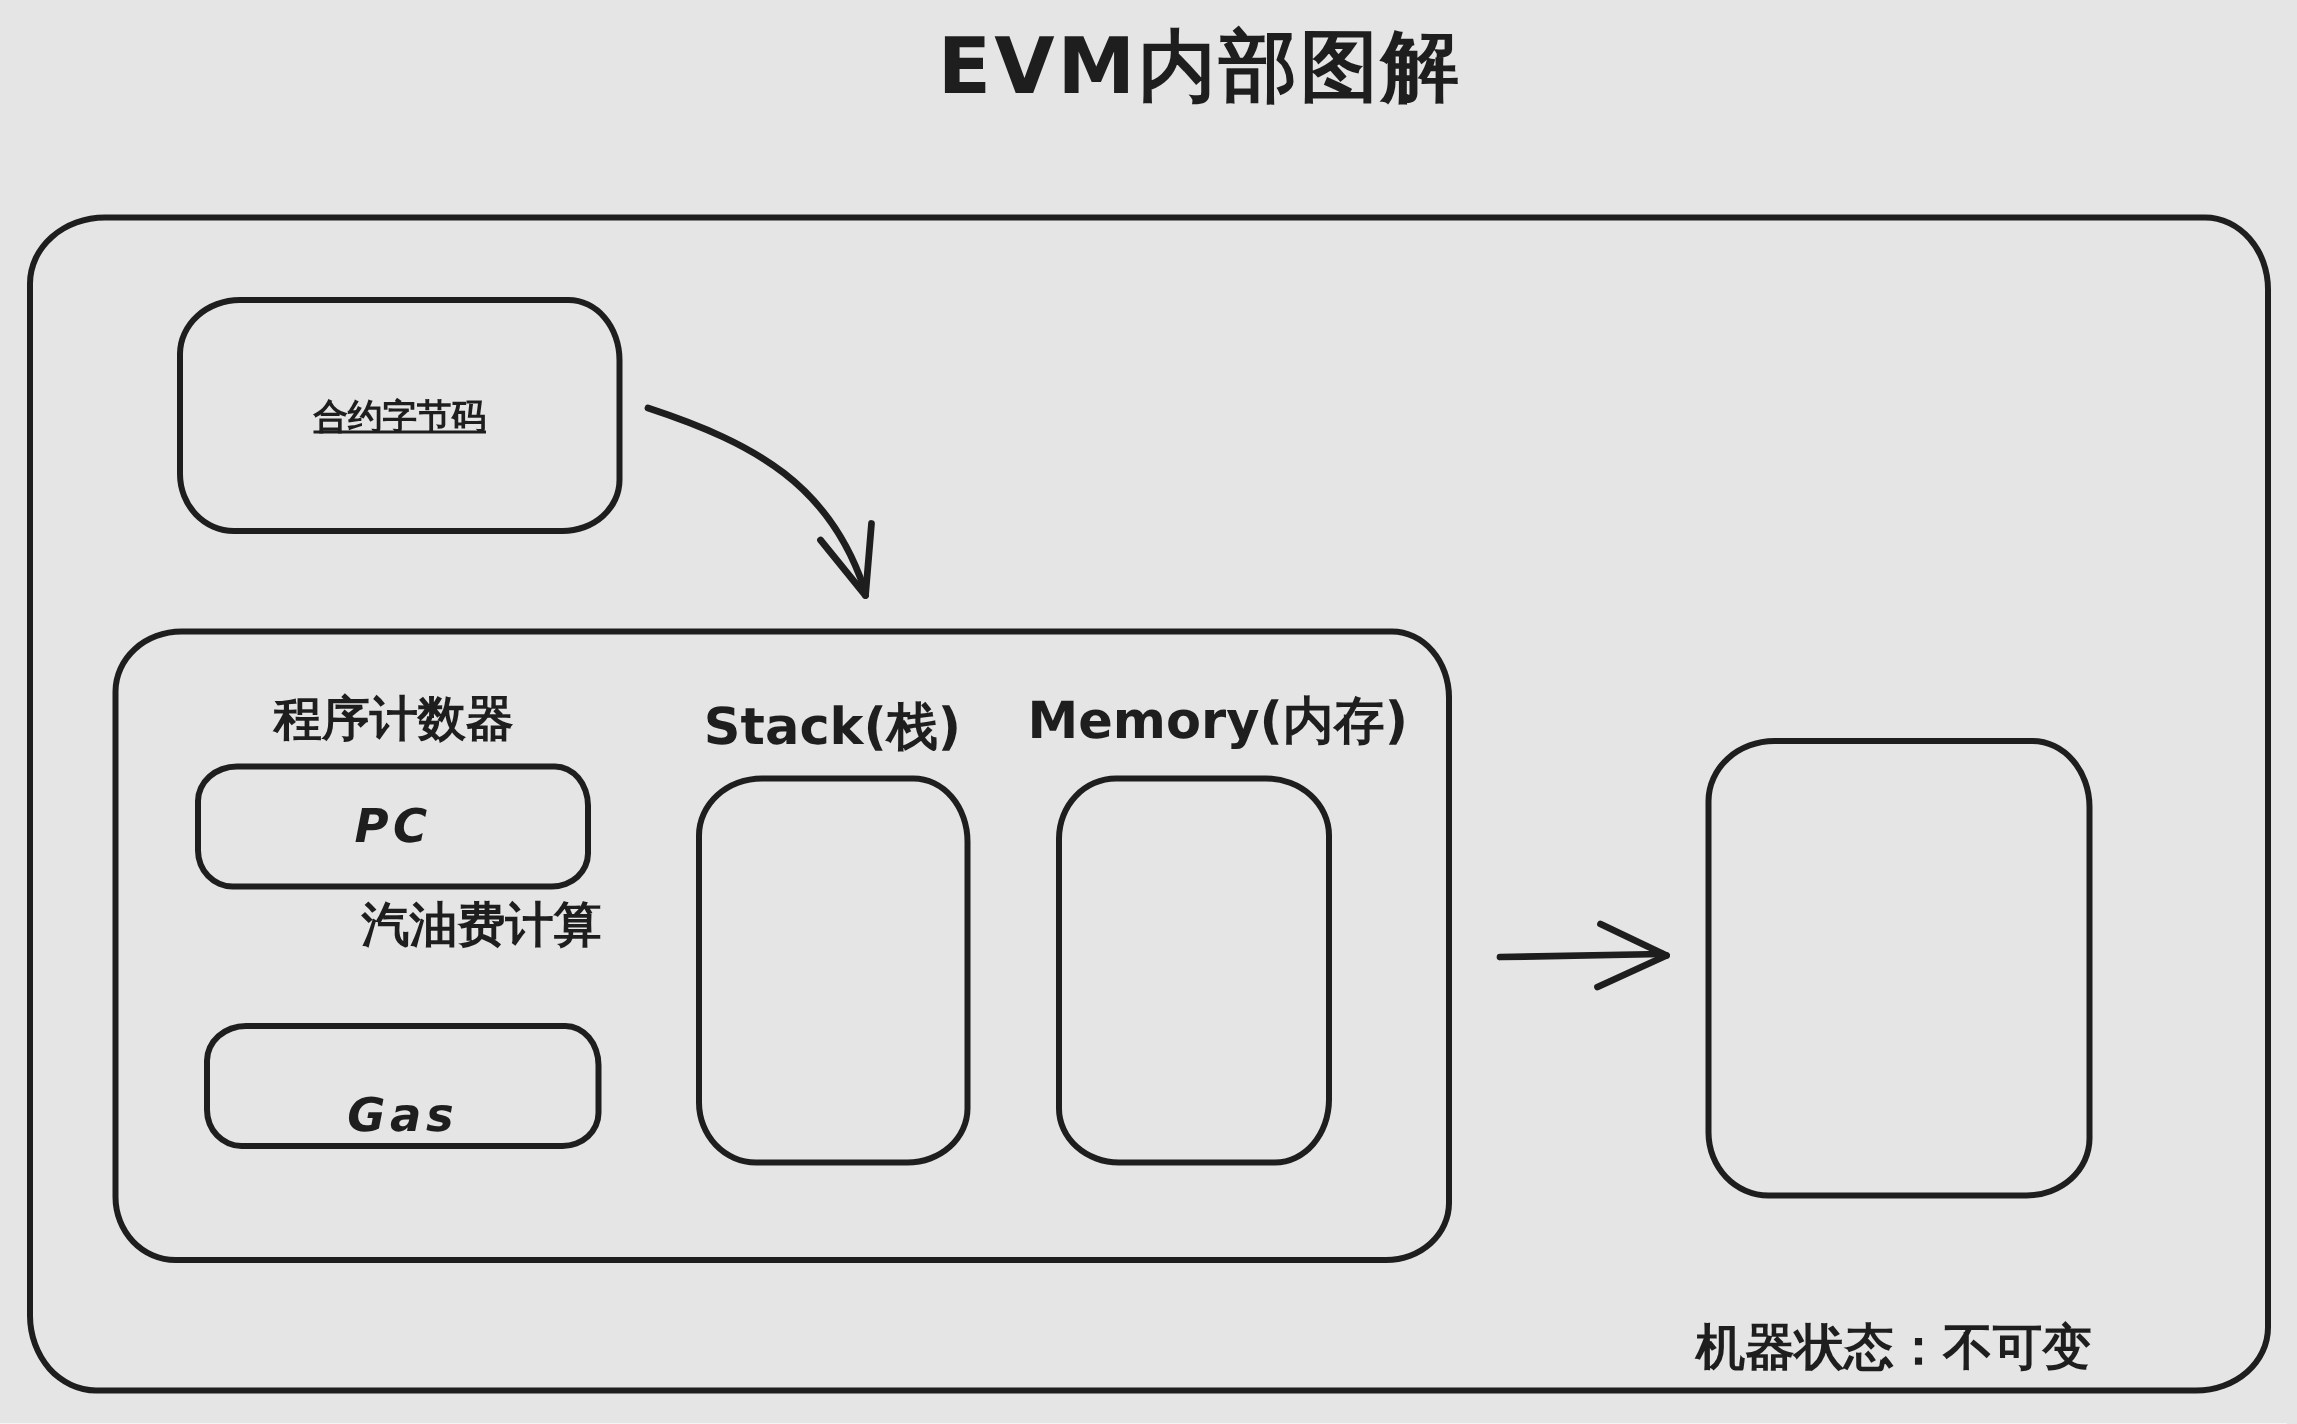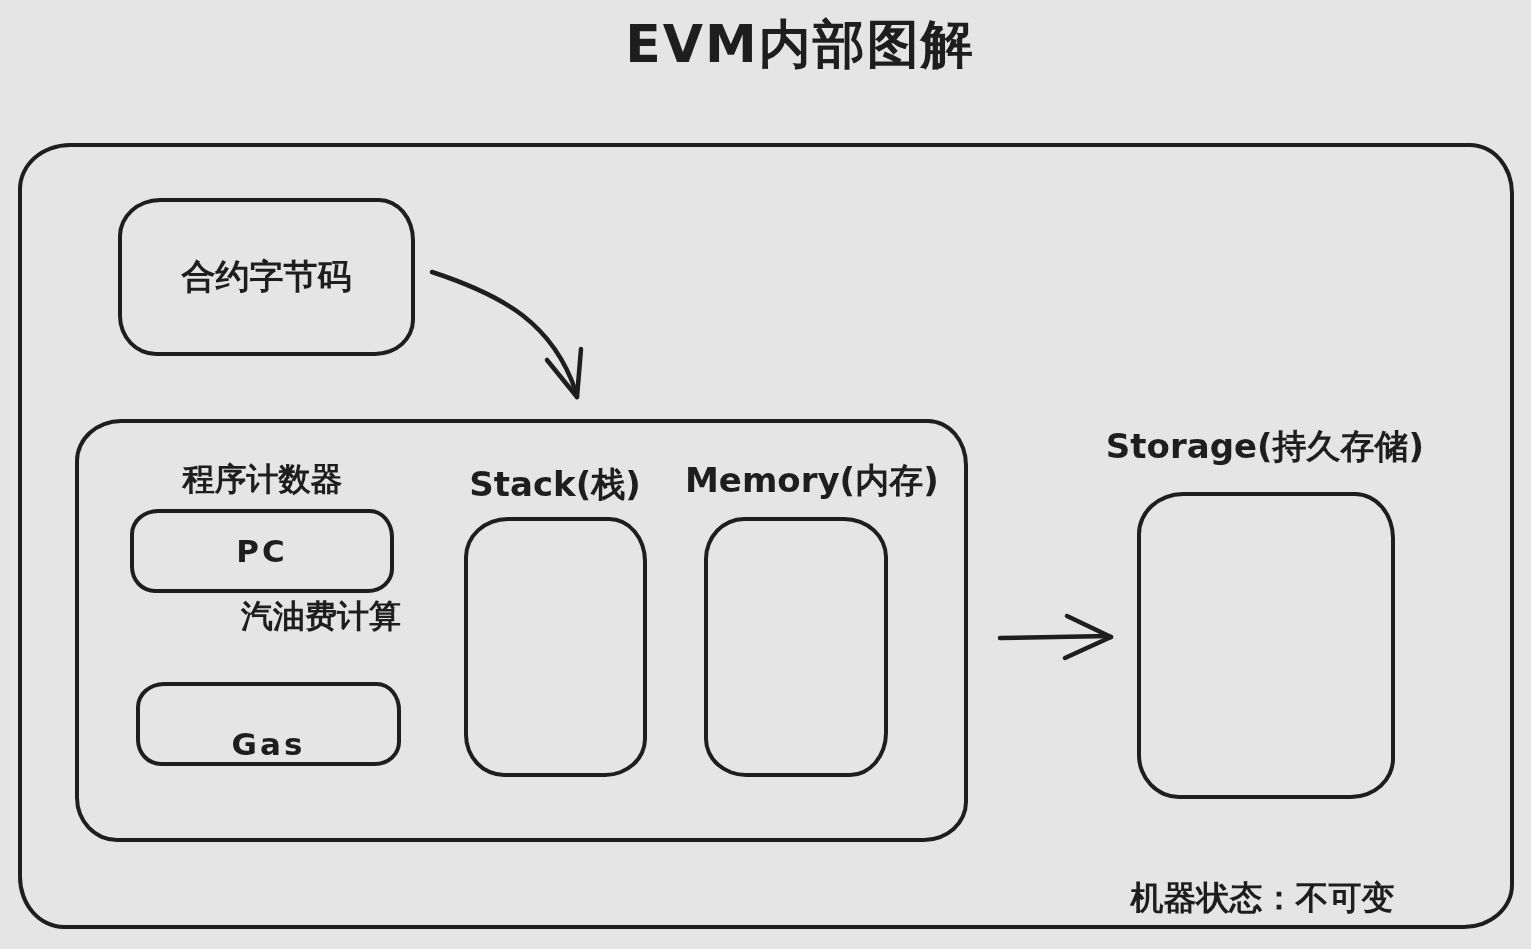--- a/index.html
+++ b/index.html
@@ -77,34 +77,35 @@
     left: 1137px; top: 492px;
     width: 258px; height: 307px;
     border-radius: 46px 40px 44px 42px / 42px 46px 40px 44px;
   }
 
   .lbl {
     color: #1e1e1e;
     font-weight: 600;
     white-space: nowrap;
   }
-  .box-label-inner { font-size: 34px; font-weight: 600; }
+  .box-label-inner { font-size: 23px; font-weight: 600; text-decoration: underline; }
   .trigger-label   { left: 548px; top: 272px; font-size: 33px; }
   .pc-label        { left: 130px; top: 458px; width: 265px; text-align: center; font-size: 32px; }
   .gas-label       { left: 136px; top: 595px; width: 265px; text-align: right; font-size: 32px; }
   .stack-label     { left: 440px; top: 462px; width: 230px; text-align: center; font-size: 34px; }
   .memory-label    { left: 685px; top: 458px; width: 245px; text-align: center; font-size: 34px; }
   .mutable-note    { left: 490px; top: 786px; width: 400px; text-align: center; font-size: 33px; }
   .storage-label   { left: 1100px; top: 424px; width: 330px; text-align: center; font-size: 34px; }
   .immutable-note  { left: 1090px; top: 832px; width: 345px; text-align: center; font-size: 33px; margin-top: 44px; }
 
   .pc-value, .gas-value {
     font-size: 31px;
     font-weight: 700;
     letter-spacing: 3px;
+    font-style: italic;
   }
 
   .arrow-layer {
     left: 0; top: 0;
     width: 1531px; height: 949px;
     pointer-events: none;
   }
 </style>
 </head>
 <body>
@@ -132,21 +133,20 @@
     <span class="gas-value">Gas</span>
   </div>
 
   <div class="abs lbl stack-label">Stack(栈)</div>
   <div class="abs sketch-box stack-box"></div>
 
   <div class="abs lbl memory-label">Memory(内存)</div>
   <div class="abs sketch-box memory-box"></div>
 
 
-  <div class="abs lbl storage-label">Storage(持久存储)</div>
   <div class="abs sketch-box storage-box"></div>
 
   <div class="abs lbl immutable-note">机器状态：不可变</div>
 
   <svg class="abs arrow-layer" viewBox="0 0 1531 949">
 
     <g stroke="#1e1e1e" stroke-width="4.5" fill="none" stroke-linecap="round" stroke-linejoin="round">
       <path d="M 432 272 C 505 296, 553 324, 576 392"></path>
       <path d="M 547 360 L 577 397"></path>
       <path d="M 581 349 L 577 397"></path>

